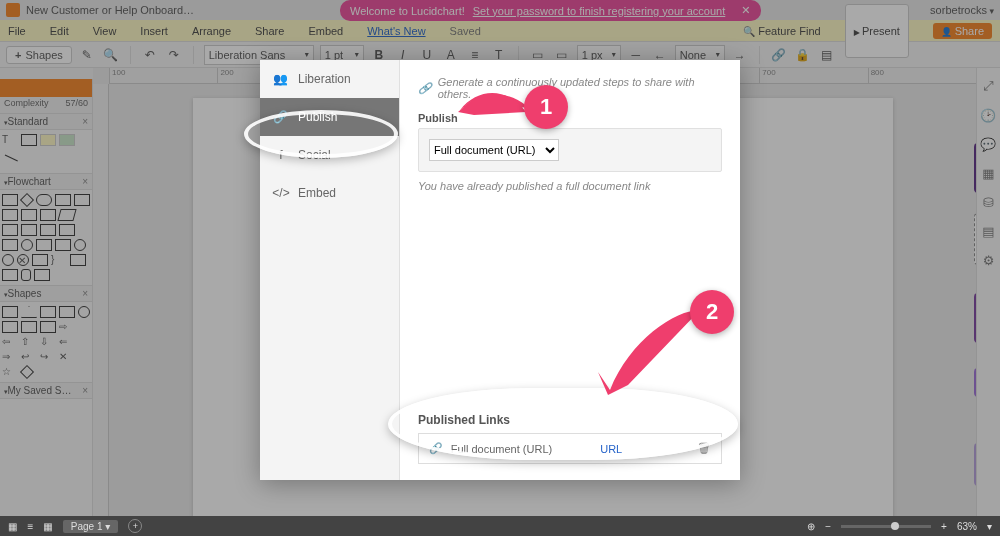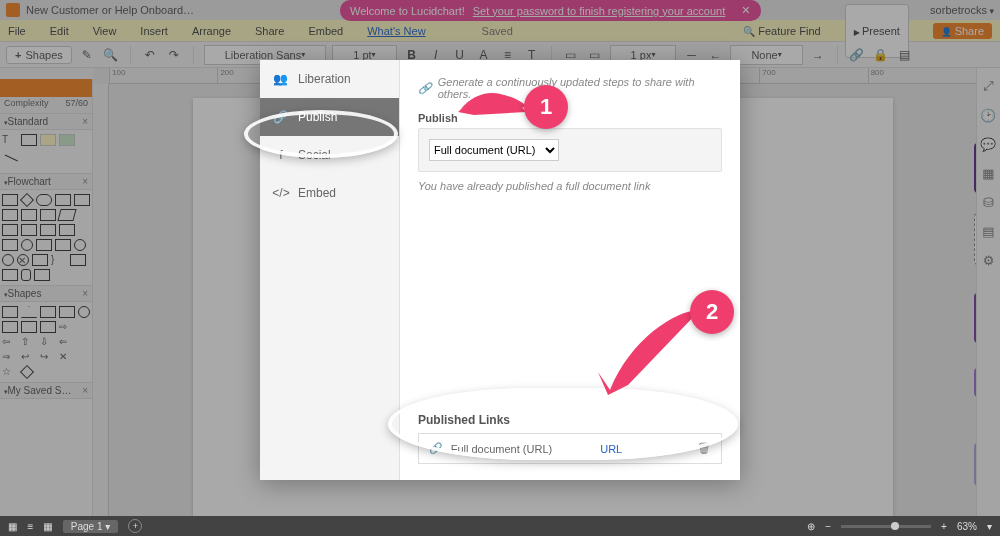--- a/index.html
+++ b/index.html
@@ -10,33 +10,33 @@
 .titlebar .doc-icon { width: 14px; height: 14px; background: #f58220; margin-right: 6px; border-radius: 2px; }
 .titlebar .right { margin-left: auto; color: #555; }
 .titlebar .right::after { content: " ▾"; font-size: 9px; }
 
 .banner { position: absolute; top: 0; left: 340px; background: #ec4899; color: #fff; font-size: 11px; padding: 4px 10px; display: flex; align-items: center; gap: 8px; border-radius: 10px; }
 .banner .link { text-decoration: underline; }
 .banner .x { margin-left: 8px; cursor: pointer; }
 
 .menubar { height: 22px; background: #fef9c3; display: flex; align-items: center; padding: 0 8px; font-size: 11px; color: #444; gap: 24px; border-bottom: 1px solid #ddd; }
 .menubar .whatsnew { color: #2563c9; text-decoration: underline; }
-.menubar .saved { color: #777; margin-left: 32px; }
+.menubar .saved { color: #777; }
 .menubar .spacer { flex: 1; }
 .menubar .featurefind::before { content: "🔍 "; font-size: 10px; }
 .menubar .btn-present { background: #fff; border: 1px solid #ccc; padding: 20px 8px; border-radius: 3px; font-size: 11px; }
 .menubar .btn-present::before { content: "▶ "; font-size: 8px; }
 .menubar .btn-share { background: #f58220; color: #fff; padding: 2px 8px; border-radius: 3px; font-size: 11px; }
 .menubar .btn-share::before { content: "👤 "; font-size: 9px; }
 
 .toolbar { height: 26px; background: #f4f4f4; border-bottom: 1px solid #ddd; display: flex; align-items: center; padding: 0 6px; font-size: 11px; color: #555; gap: 6px; }
 .toolbar .shapesbtn { background: #fff; border: 1px solid #ccc; padding: 2px 8px; border-radius: 3px; display: flex; align-items: center; gap: 4px;}
 .toolbar .plusicon { font-weight: bold; }
 .toolbar .sep { width: 1px; height: 18px; background: #ddd; margin: 0 4px; }
-.toolbar select, .toolbar .faux-select { height: 20px; font-size: 11px; border: 1px solid #ccc; background: #fff; padding: 0 20px; }
+.toolbar select, .toolbar .faux-select { height: 20px; font-size: 11px; border: 1px solid #ccc; background: #fff; padding: 0 4px; }
 .toolbar .faux-select { display: inline-flex; align-items: center; min-width: 80px; }
 .toolbar .faux-select::after { content: "▾"; margin-left: auto; font-size: 8px; }
 .toolbar .tb-icon { width: 18px; height: 18px; display: inline-flex; align-items: center; justify-content: center; color: #555; font-size: 12px; }
 
 
 .leftpanel { position: absolute; top: 79px; bottom: 20px; left: 0; width: 93px; background: #f7f7f7; border-right: 1px solid #ddd; font-size: 10px; color: #555; overflow: hidden; }
 .complexity { background: #f58220; color: #fff; height: 18px; }
 .complexity-label { background: #eee; height: 16px; display: flex; justify-content: space-between; padding: 1px 4px; font-size: 9px; color: #666;}
 .section-header { background: #eee; border-top: 1px solid #ddd; border-bottom: 1px solid #ddd; padding: 2px 4px; display: flex; align-items: center;}
 .section-header .chev::before { content: "▾ "; font-size: 7px;}

